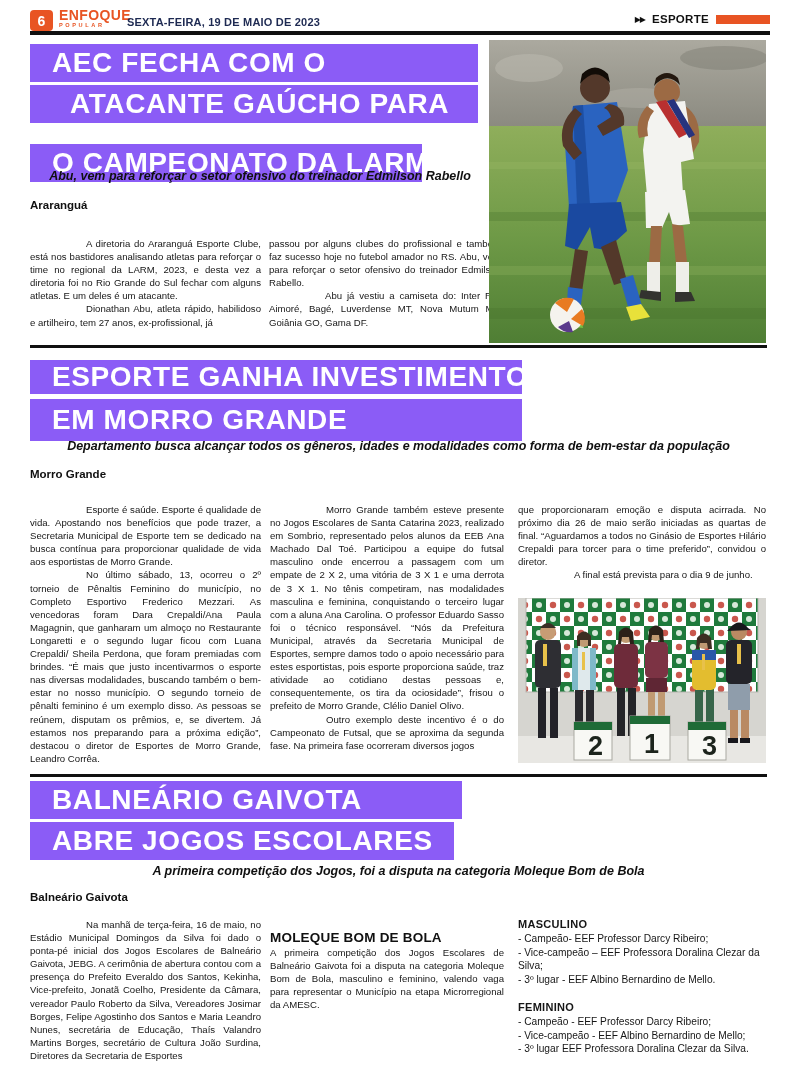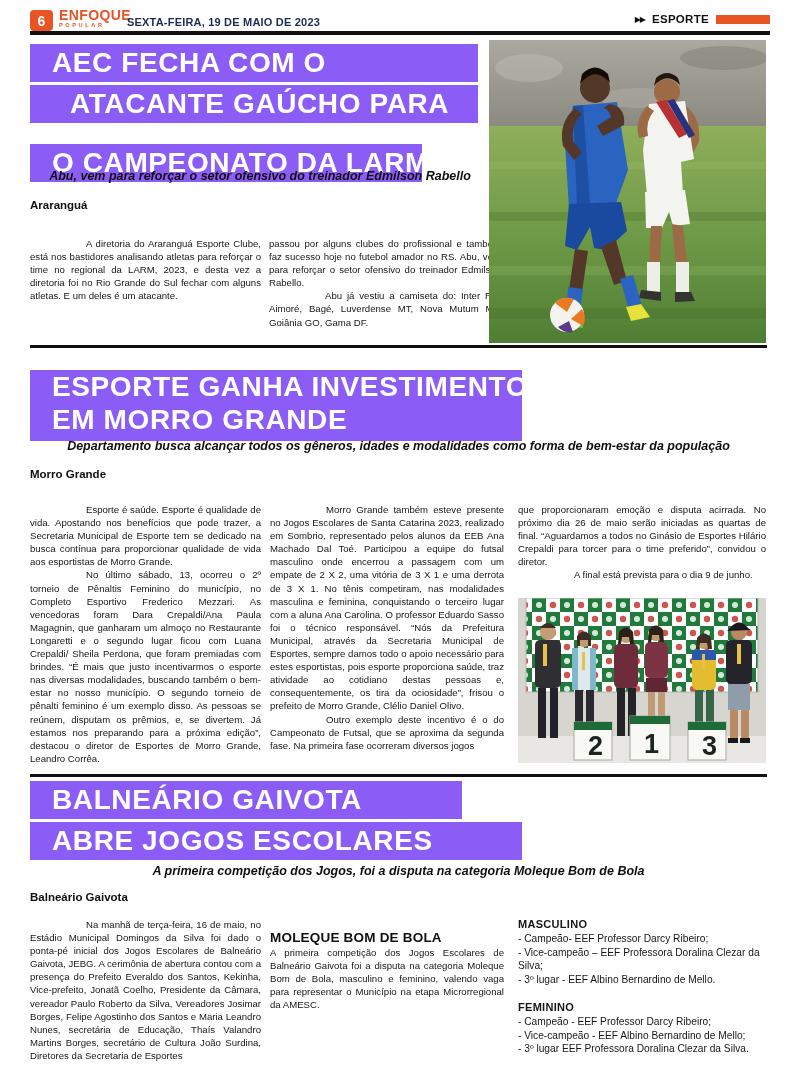--- a/index.html
+++ b/index.html
@@ -74,20 +74,21 @@
 <div class="abs rule" style="left:30px; top:31px; width:740px; height:3.5px;"></div>
 
 <div class="abs hbar hbar-lg" style="left:30px; top:44px; width:448px; height:38px;">AEC FECHA COM O</div>
 <div class="abs hbar hbar-lg" style="left:30px; top:85px; width:448px; height:38px;padding-left:40px;">ATACANTE GAÚCHO PARA</div>
 <div class="abs hbar hbar-lg" style="left:30px; top:144px; width:392px; height:38px;">O CAMPEONATO DA LARM</div>
 <div class="abs deck" style="left:30px; top:169px; width:460px;">Abu, vem para reforçar o setor ofensivo do treinador Edmilson Rabello</div>
 <div class="abs loc" style="left:30px; top:199px;">Araranguá</div>
 
 <div class="abs bodycol" style="left:30px; top:237px; width:231px;">
   <p class="indent">A diretoria do Araranguá Esporte Clube, está nos bastidores analisando atletas para reforçar o time no regional da LARM, 2023, e desta vez a diretoria foi no Rio Grande do Sul fechar com alguns atletas. E um deles é um atacante.</p>
+  <p class="indent">Dionathan Abu, atleta rápido, habilidoso e artilheiro, tem 27 anos, ex-profissional, já</p>
 </div>
 <div class="abs bodycol" style="left:269px; top:237px; width:232px;">
   <p>passou por alguns clubes do profissional e também faz sucesso hoje no futebol amador no RS. Abu, vem para reforçar o setor ofensivo do treinador Edmilson Rabello.</p>
   <p class="indent">Abu já vestiu a camiseta do: Inter RS, Aimoré, Bagé, Luverdense MT, Nova Mutum MT, Goiânia GO, Gama DF.</p>
 </div>
 
 <div class="abs photo" style="left:489px; top:40px; width:277px; height:303px;">
   <svg width="277" height="303" viewBox="0 0 277 303">
     <defs>
       <linearGradient id="wallg" x1="0" y1="0" x2="0" y2="1">
@@ -147,21 +148,21 @@
       <circle cx="78" cy="275" r="17" fill="#f5f3ee"></circle>
       <path d="M66,263 a17,17 0 0 1 19,-4 l-7,13 z" fill="#e87b22"></path>
       <path d="M93,269 a17,17 0 0 1 1,17 l-12,-7 z" fill="#e87b22"></path>
       <path d="M69,287 a17,17 0 0 0 15,5 l-4,-11 z" fill="#5b3a8c"></path>
     </g>
   </svg>
 </div>
 
 <div class="abs divider" style="left:30px; top:345px; width:737px;"></div>
 
-<div class="abs hbar hbar-lg" style="left:30px; top:370px; width:492px; height:34px;">ESPORTE GANHA INVESTIMENTOS</div>
+<div class="abs hbar hbar-lg" style="left:30px; top:360px; width:492px; height:34px;">ESPORTE GANHA INVESTIMENTOS</div>
 <div class="abs hbar hbar-lg" style="left:30px; top:399px; width:492px; height:42px;">EM MORRO GRANDE</div>
 <div class="abs deck" style="left:30px; top:439px; width:737px;">Departamento busca alcançar todos os gêneros, idades e modalidades como forma de bem-estar da população</div>
 <div class="abs loc" style="left:30px; top:468px;">Morro Grande</div>
 
 <div class="abs bodycol" style="left:30px; top:503px; width:231px;">
   <p class="indent">Esporte é saúde. Esporte é qualidade de vida. Apostando nos benefícios que pode trazer, a Secretaria Municipal de Esporte tem se dedicado na busca contínua para proporcionar qualidade de vida aos esportistas de Morro Grande.</p>
   <p class="indent">No último sábado, 13, ocorreu o 2º torneio de Pênaltis Feminino do município, no Completo Esportivo Frederico Mezzari. As vencedoras foram Dara Crepaldi/Ana Paula Magagnin, que ganharam um almoço no Restaurante Longaretti e o segundo lugar ficou com Luana Crepaldi/ Sheila Perdona, que foram premiadas com brindes. “É mais que justo incentivarmos o esporte nas diversas modalidades, buscando também o bem-estar no nosso município. O segundo torneio de pênalti feminino é um exemplo disso. As pessoas se reúnem, disputam os prêmios, e, se divertem. Já estamos nos preparando para a próxima edição”, destacou o diretor de Esportes de Morro Grande, Leandro Corrêa.</p>
 </div>
 <div class="abs bodycol" style="left:270px; top:503px; width:234px;">
   <p class="indent">Morro Grande também esteve presente no Jogos Escolares de Santa Catarina 2023, realizado em Sombrio, representado pelos alunos da EEB Ana Machado Dal Toé. Participou a equipe do futsal masculino onde encerrou a passagem com um empate de 2 X 2, uma vitória de 3 X 1 e uma derrota de 3 X 1. No tênis competiram, nas modalidades masculina e feminina, conquistando o terceiro lugar com a aluna Ana Carolina. O professor Eduardo Sasso foi o técnico responsável. “Nós da Prefeitura Municipal, através da Secretaria Municipal de Esportes, sempre damos todo o apoio necessário para estes esportistas, pois esporte proporciona saúde, traz atividade ao cotidiano destas pessoas e, consequentemente, os tira da ociosidade”, frisou o prefeito de Morro Grande, Clélio Daniel Olivo.</p>
@@ -252,21 +253,21 @@
       <rect x="170" y="124" width="38" height="38" fill="#f8f8f4" stroke="#a9a9a2"></rect>
       <rect x="170" y="124" width="38" height="8" fill="#1f6b37"></rect>
       <text class="podnum" x="184" y="157">3</text>
     </g>
   </svg>
 </div>
 
 <div class="abs divider" style="left:30px; top:774px; width:737px;"></div>
 
 <div class="abs hbar hbar-lg" style="left:30px; top:781px; width:432px; height:38px;">BALNEÁRIO GAIVOTA</div>
-<div class="abs hbar hbar-lg" style="left:30px; top:822px; width:492px; height:38px;">ABRE JOGOS ESCOLARES</div>
+<div class="abs hbar hbar-lg" style="left:30px; top:822px; width:424px; height:38px;">ABRE JOGOS ESCOLARES</div>
 <div class="abs deck" style="left:30px; top:864px; width:737px;">A primeira competição dos Jogos, foi a disputa na categoria Moleque Bom de Bola</div>
 <div class="abs loc" style="left:30px; top:891px;">Balneário Gaivota</div>
 
 <div class="abs bodycol" style="left:30px; top:918px; width:231px;">
   <p class="indent">Na manhã de terça-feira, 16 de maio, no Estádio Municipal Domingos da Silva foi dado o ponta-pé inicial dos Jogos Escolares de Balneário Gaivota, JEBG. A cerimônia de abertura contou com a presença do Prefeito Everaldo dos Santos, Kekinha, Vice-prefeito, Jonatã Coelho, Presidente da Câmara, vereador Paulo Roberto da Silva, Vereadores Josimar Borges, Felipe Agostinho dos Santos e Maria Leandro Nunes, secretária de Educação, Thaís Valandro Martins Borges, secretário de Cultura João Surdina, Diretores da Secretaria de Esportes</p>
 </div>
 <div class="abs bodycol" style="left:270px; top:918px; width:234px;">
   <div class="subhead">MOLEQUE BOM DE BOLA</div>
   <p>A primeira competição dos Jogos Escolares de Balneário Gaivota foi a disputa na categoria Moleque Bom de Bola, masculino e feminino, valendo vaga para representar o Município na etapa Microrregional da AMESC.</p>
 </div>

